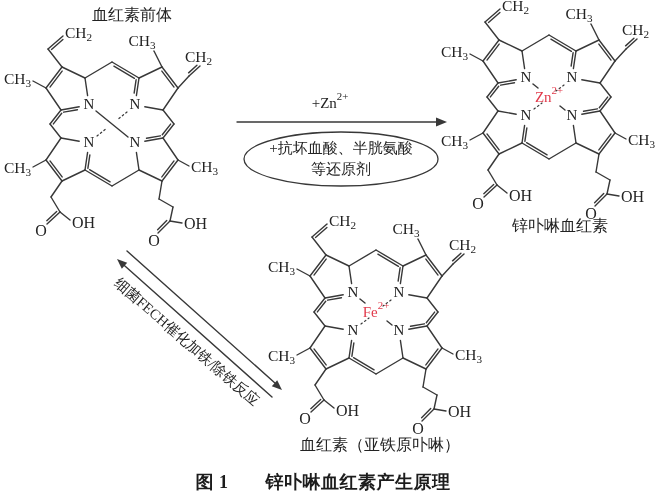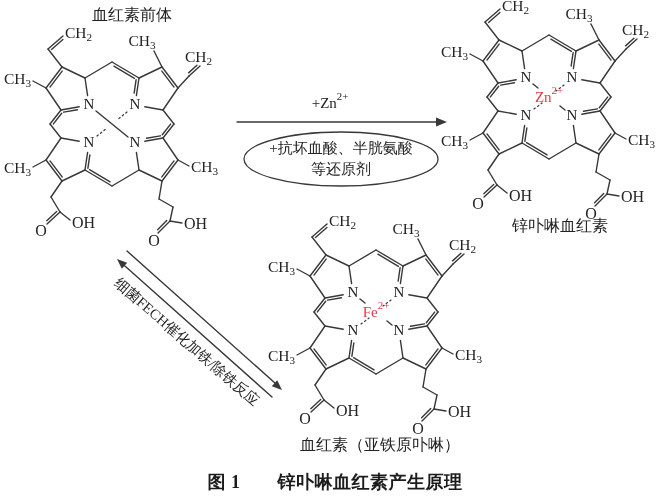--- a/index.html
+++ b/index.html
@@ -1,19 +1,19 @@
 <!DOCTYPE html>
 <html><head>
 <meta charset="utf-8">
 <style>
   html,body{margin:0;padding:0;background:#ffffff;}
   #canvas{position:relative;width:660px;height:500px;background:#ffffff;overflow:hidden;
     font-family:"Liberation Serif","DejaVu Serif",serif;}
   #scheme{position:absolute;left:0;top:0;}
-  #caption{position:absolute;left:16px;top:470px;width:638px;text-align:center;
+  #caption{position:absolute;left:4px;top:470px;width:638px;text-align:center;
     font-size:18px;font-weight:bold;color:#1c1c1c;letter-spacing:.5px;
     font-family:"Liberation Serif","DejaVu Serif",serif;}
 </style>
 </head>
 <body>
 
 <div id="canvas">
   <svg id="scheme" width="660" height="470" viewBox="0 0 660 470">
       <g transform="translate(112,124)">
         <text x="-23" y="-18" fill="#232323" font-size="15" text-anchor="middle" dominant-baseline="middle">N</text>

